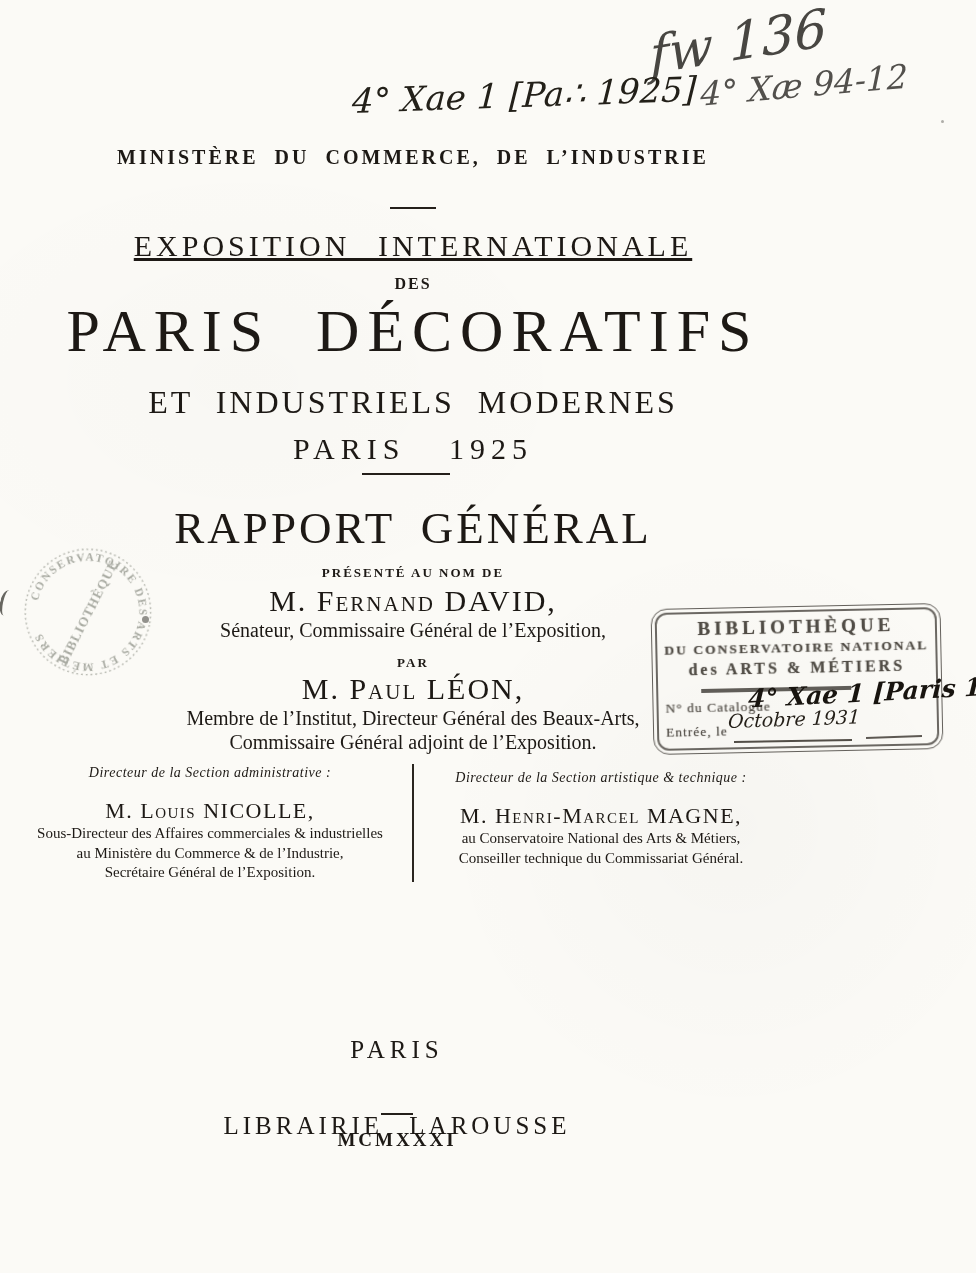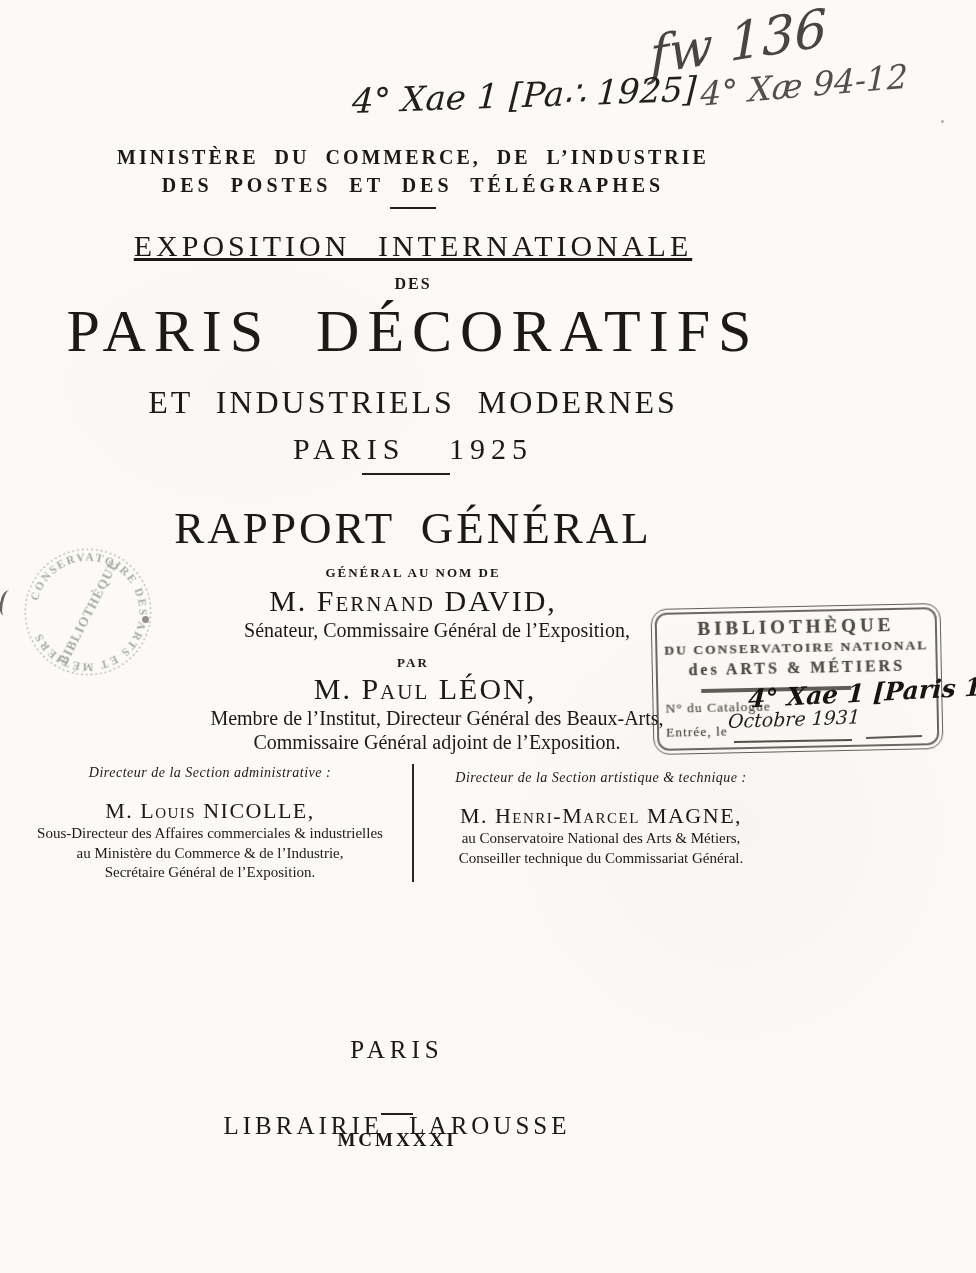--- a/index.html
+++ b/index.html
@@ -31,24 +31,24 @@
   .expo-des{top:275px;font-size:16px;letter-spacing:2px;font-weight:600;}
   .main-title{top:297px;font-size:60px;letter-spacing:8px;word-spacing:22px;}
   .subtitle{top:384px;font-size:32px;letter-spacing:3px;word-spacing:12px;}
   .place-date{top:432px;font-size:30px;letter-spacing:6px;word-spacing:30px;}
   .place-rule{left:362px;top:473px;width:88px;}
 
   .report-title{top:502px;font-size:45px;letter-spacing:3px;word-spacing:12px;}
   .presented{top:565px;font-size:13px;letter-spacing:2px;font-weight:600;}
   .person-lg{font-variant:small-caps;font-size:30px;letter-spacing:2px;}
   .david-name{top:584px;}
-  .person-role{font-size:20px;margin-left:24px;}
+  .person-role{font-size:20px;}
   .david-role{top:619px;}
   .par{top:655px;font-size:13px;letter-spacing:2px;font-weight:600;}
-  .leon-name{top:672px;padding-left:12px;}
+  .leon-name{top:672px;}
   .leon-role1{top:707px;}
   .leon-role2{top:731px;}
 
   .divider{left:412px;top:764px;width:1.5px;height:118px;background:#2a251f;}
 
   .col-left{left:14px;top:765px;width:392px;}
   .col-right{left:420px;top:770px;width:362px;}
   .sec-head{font-size:14px;font-style:italic;letter-spacing:0.5px;}
   .person-md{font-variant:small-caps;font-size:22px;letter-spacing:1.5px;margin-top:17px;}
   .role-sm{font-size:15px;line-height:1.3;text-align:center;}
@@ -103,32 +103,31 @@
 </head>
 <body>
 
 <div class="page">
 
   <div class="abs hw hw-tr1 nw">fw 136</div>
   <div class="abs hw hw-tr2 nw">4° Xæ 94-12</div>
   <div class="abs hw hw-center nw">4° Xae 1 [Pa∴ 1925]</div>
 
   <div class="abs c col-main ministry1 nw">MINISTÈRE DU COMMERCE, DE L’INDUSTRIE</div>
-  <div class="abs c col-main ministry2 nw">DES POSTES ET DES TÉLÉGRAPHES</div>
   <div class="abs rule ministry-rule"></div>
 
   <div class="abs c col-main expo1 nw">EXPOSITION INTERNATIONALE</div>
   <div class="abs c col-main expo-des nw">DES</div>
   <div class="abs c col-main main-title nw">PARIS DÉCORATIFS</div>
   <div class="abs c col-main subtitle nw">ET INDUSTRIELS MODERNES</div>
   <div class="abs c col-main place-date nw">PARIS 1925</div>
   <div class="abs rule place-rule"></div>
 
   <div class="abs c col-main report-title nw">RAPPORT GÉNÉRAL</div>
-  <div class="abs c col-main presented nw">GÉNÉRAL AU NOM DE</div>
+  <div class="abs c col-main presented nw">PRÉSENTÉ AU NOM DE</div>
   <div class="abs c col-main person-lg david-name nw">M. Fernand DAVID,</div>
   <div class="abs c col-main person-role david-role nw">Sénateur, Commissaire Général de l’Exposition,</div>
   <div class="abs c col-main par nw">PAR</div>
   <div class="abs c col-main person-lg leon-name nw">M. Paul LÉON,</div>
   <div class="abs c col-main person-role leon-role1 nw">Membre de l’Institut, Directeur Général des Beaux-Arts,</div>
   <div class="abs c col-main person-role leon-role2 nw">Commissaire Général adjoint de l’Exposition.</div>
 
   <div class="abs divider"></div>
 
   <div class="abs c col-left">

